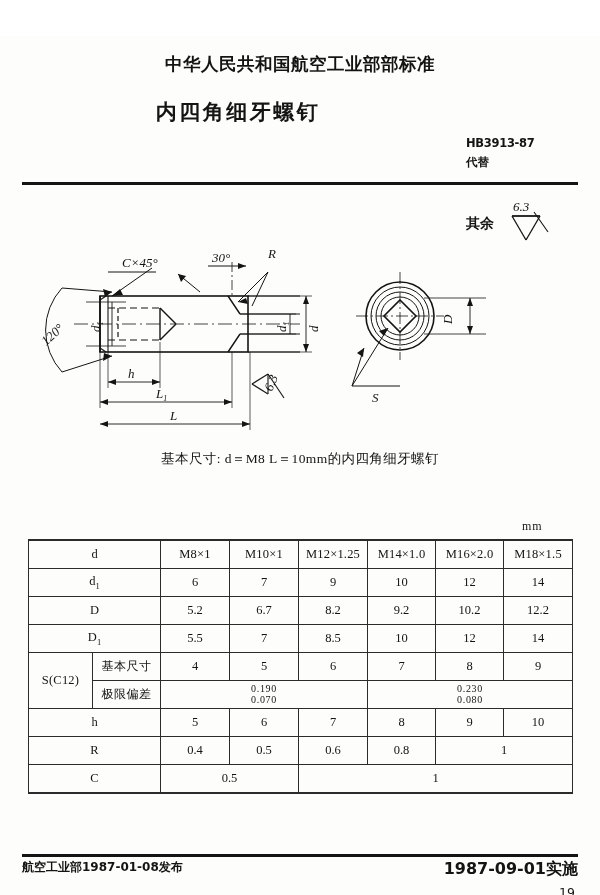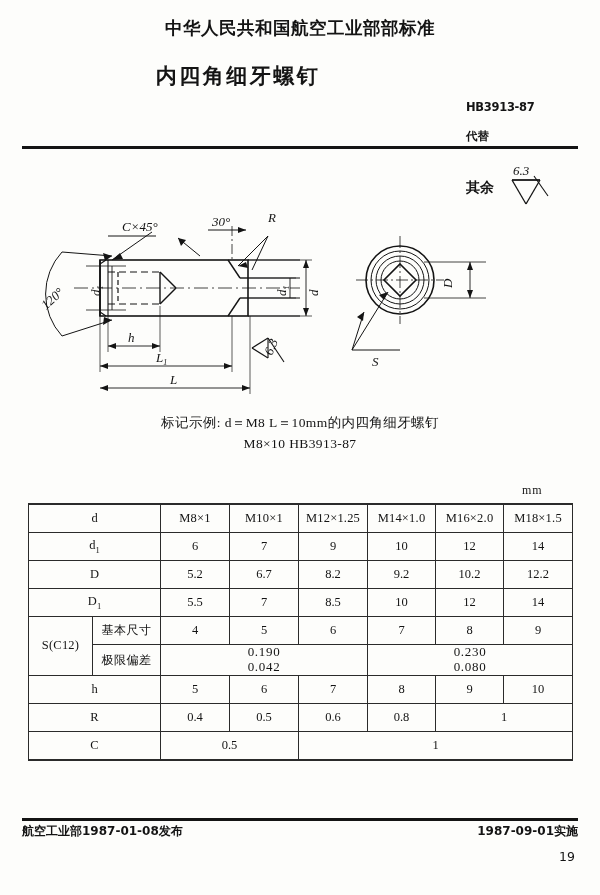--- a/index.html
+++ b/index.html
@@ -13,20 +13,21 @@
     position: relative;
     font-family: "Liberation Serif", "DejaVu Serif", serif;
     color: #141414;
     overflow: hidden;
   }
 
   .page {
     position: absolute;
     inset: 0;
     background: #fdfdfb;
+    margin-top: 36px;
   }
 
   
   .hdr-org {
     position: absolute;
     top: 16px;
     left: 0;
     width: 600px;
     text-align: center;
     font-family: "DejaVu Sans", sans-serif;
@@ -50,21 +51,21 @@
     top: 100px;
     left: 466px;
     font-family: "DejaVu Sans", sans-serif;
     font-weight: bold;
     font-size: 11.5px;
     letter-spacing: -0.3px;
     text-align: center;
   }
   .hdr-sub {
     position: absolute;
-    top: 129px;
+    top: 119px;
     left: 466px;
     font-family: "DejaVu Sans", sans-serif;
     font-weight: bold;
     font-size: 11.5px;
   }
   .rule-top {
     position: absolute;
     top: 146px;
     left: 22px;
     width: 556px;
@@ -139,21 +140,21 @@
   }
   td.slab {
     font-size: 12.5px;
     letter-spacing: 0.2px;
   }
   .hdrcell { letter-spacing: 0.2px; }
   sub { font-size: 8.5px; }
 
   .tol {
     display: inline-block;
-    font-size: 13px;
+    font-size: 10px;
     line-height: 1.15;
     letter-spacing: 0.7px;
     text-align: left;
   }
 
   
   .rule-bot {
     position: absolute;
     top: 818px;
     left: 22px;
@@ -168,21 +169,21 @@
     font-family: "DejaVu Sans", sans-serif;
     font-weight: bold;
     font-size: 12px;
   }
   .ft-right {
     position: absolute;
     top: 823px;
     right: 22px;
     font-family: "DejaVu Sans", sans-serif;
     font-weight: bold;
-    font-size: 12px;
+    font-size: 16px;
   }
   .ft-page {
     position: absolute;
     top: 849px;
     right: 25px;
     font-family: "DejaVu Sans", sans-serif;
     font-weight: normal;
     font-size: 12.5px;
   }
   .dtxt-i {
@@ -343,22 +344,21 @@
         <line x1="512" y1="20" x2="540" y2="20" stroke-width="1.3"></line>
         <line x1="534" y1="16" x2="548" y2="36" stroke-width="1.1"></line>
       </g>
       <text class="dtxt-i" x="452" y="128" transform="rotate(-90 452 128)">D</text>
       <text class="dtxt-i" x="372" y="206">S</text>
       <text class="dtxt-cn" x="466" y="32">其余</text>
       <text class="dtxt-i" x="513" y="15" font-size="13">6.3</text>
     </svg>
   </div>
 
-  <div class="mark1">标记示例: d＝M8 L＝10mm的内四角细牙螺钉</div>
-  <div class="mark2">M8×10  HB3913-87</div>
+  <div class="mark1">基本尺寸: d＝M8 L＝10mm的内四角细牙螺钉</div>
 
   <div class="unit">mm</div>
 
   <table class="spec">
     <colgroup>
       <col style="width:64px">
         <col style="width:68px">
       <col style="width:69px">
         <col style="width:69px">
         <col style="width:69px">
@@ -415,21 +415,21 @@
         <td>5</td>
         <td>6</td>
         <td>7</td>
         <td>8</td>
         <td>9</td>
       </tr>
 
       <tr>
         <td class="sublab">极限偏差</td>
         <td colspan="3">
-          <span class="tol"><span>0.190</span><br><span>0.042</span></span>
+          <span class="tol"><span>0.190</span><br><span>0.070</span></span>
         </td>
         <td colspan="3">
           <span class="tol"><span>0.230</span><br><span>0.080</span></span>
         </td>
       </tr>
 
       <tr>
         <td class="rowlab" colspan="2">h</td>
         <td>5</td>
         <td>6</td>

